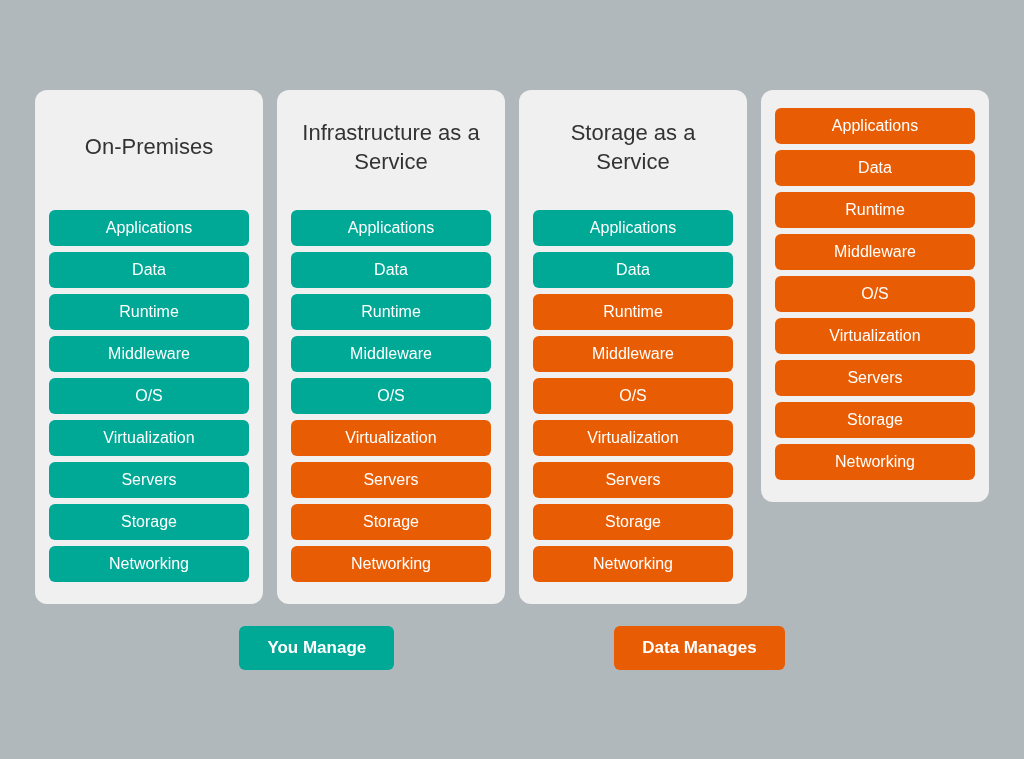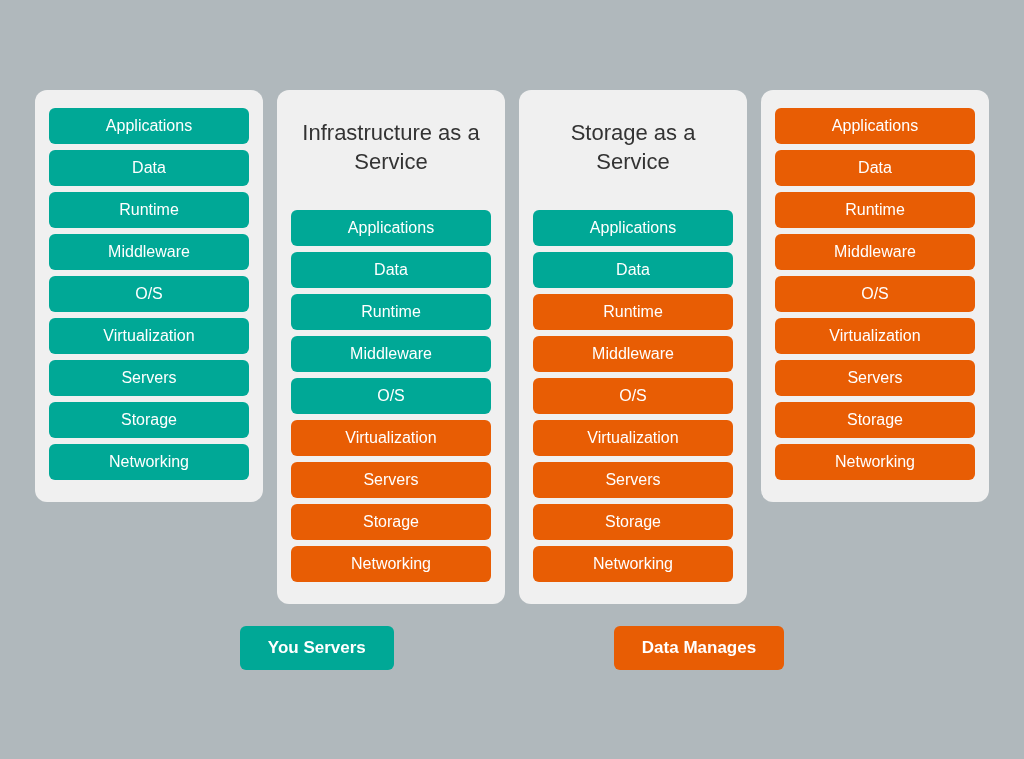--- a/index.html
+++ b/index.html
@@ -98,20 +98,21 @@
 
     .legend-teal { background-color: #00a896; }
     .legend-orange { background-color: #e85d04; }
   </style>
 </head>
 <body>
 
 <div class="main-container">
   <div class="columns-row">
   <div class="column-card">
+        <div class="column-title">On-Premises</div>
         <div class="items-list">
           <div class="item-box teal">Applications</div>
           <div class="item-box teal">Data</div>
           <div class="item-box teal">Runtime</div>
           <div class="item-box teal">Middleware</div>
           <div class="item-box teal">O/S</div>
           <div class="item-box teal">Virtualization</div>
           <div class="item-box teal">Servers</div>
           <div class="item-box teal">Storage</div>
           <div class="item-box teal">Networking</div>
@@ -153,16 +154,16 @@
           <div class="item-box orange">Middleware</div>
           <div class="item-box orange">O/S</div>
           <div class="item-box orange">Virtualization</div>
           <div class="item-box orange">Servers</div>
           <div class="item-box orange">Storage</div>
           <div class="item-box orange">Networking</div>
         </div>
       </div>
     </div>
   <div class="legend-row">
-    <div class="legend-badge legend-teal">You Servers</div>
+    <div class="legend-badge legend-teal">You Manage</div>
     <div class="legend-badge legend-orange">Data Manages</div>
   </div>
 </div>
 
 </body></html>

